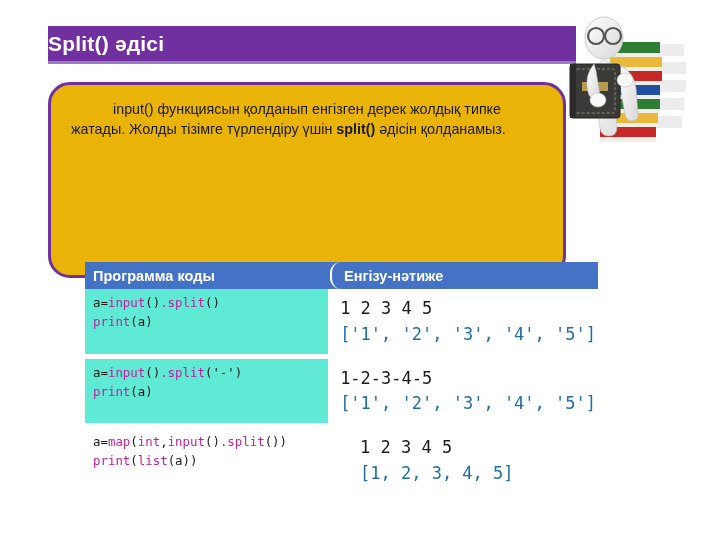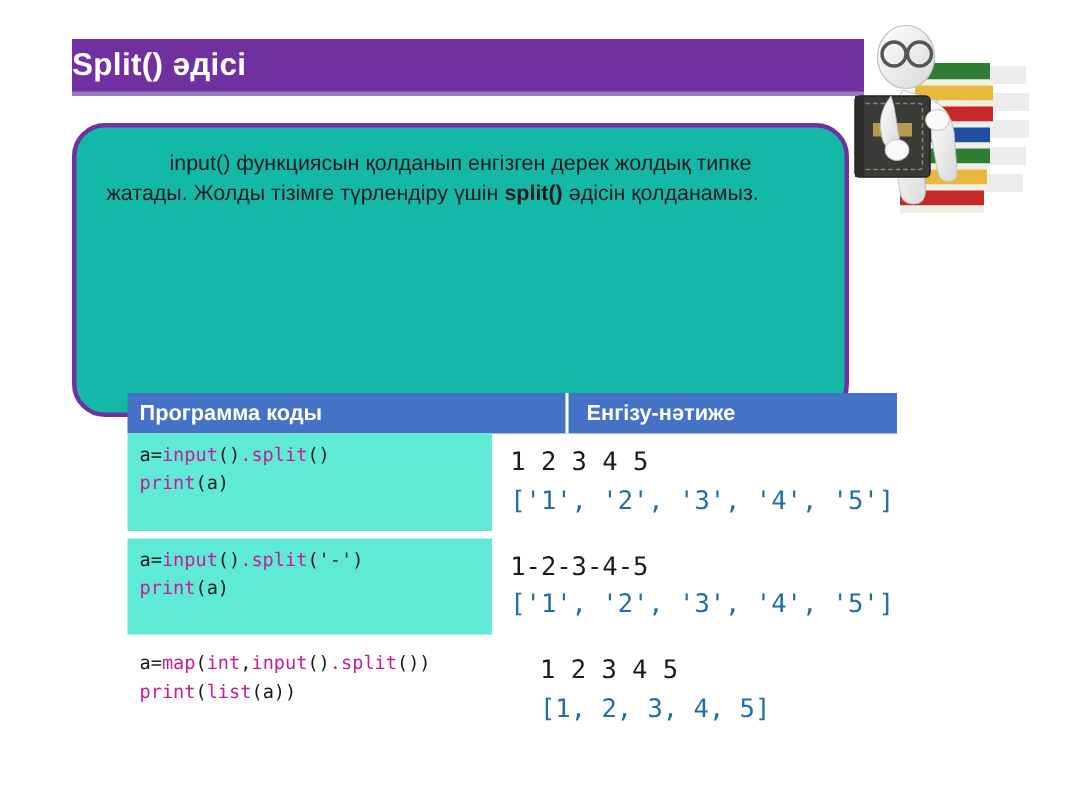--- a/index.html
+++ b/index.html
@@ -35,21 +35,21 @@
 
   
   .callout {
     position: absolute;
     left: 48px;
     top: 82px;
     width: 518px;
     height: 196px;
     border: 3px solid #7030A0;
     border-radius: 22px;
-    background: #14b8a6;
+    background: #eab308;
   }
   .callout-inner {
     padding: 14px 18px 8px 20px;
     font-size: 14.3px;
     color: #1a1a1a;
     line-height: 1.42;
   }
   .para { margin: 0 0 2px 0; text-indent: 42px; }
   .para.second { text-indent: 40px; margin-top: 6px; }
   .b { font-weight: bold; }
@@ -76,22 +76,22 @@
     background: #4472C4;
     height: 27px;
     align-items: center;
   }
   .th {
     color: #FFFFFF;
     font-size: 14.5px;
     font-weight: bold;
     white-space: nowrap;
   }
-  .th-code { width: 292px; padding-left: 8px; }
-  .th-out  { flex: 1; padding-left: 12px; border-left: 2px solid #FFFFFF; height: 27px; display:flex; align-items:center; }
+  .th-code { width: 245px; padding-left: 8px; }
+  .th-out  { flex: 1; padding-left: 12px; border-left: 2px solid #FFFFFF; height: 27px; display:flex; align-items:center;border-radius:11px; }
 
   .trow { display: flex; align-items: stretch; }
   .td-code {
     width: 263px;
     font-family: "DejaVu Sans Mono", "Liberation Mono", monospace;
     font-size: 12.4px;
     line-height: 1.52;
     padding: 5px 4px 6px 8px;
     white-space: nowrap;
   }

